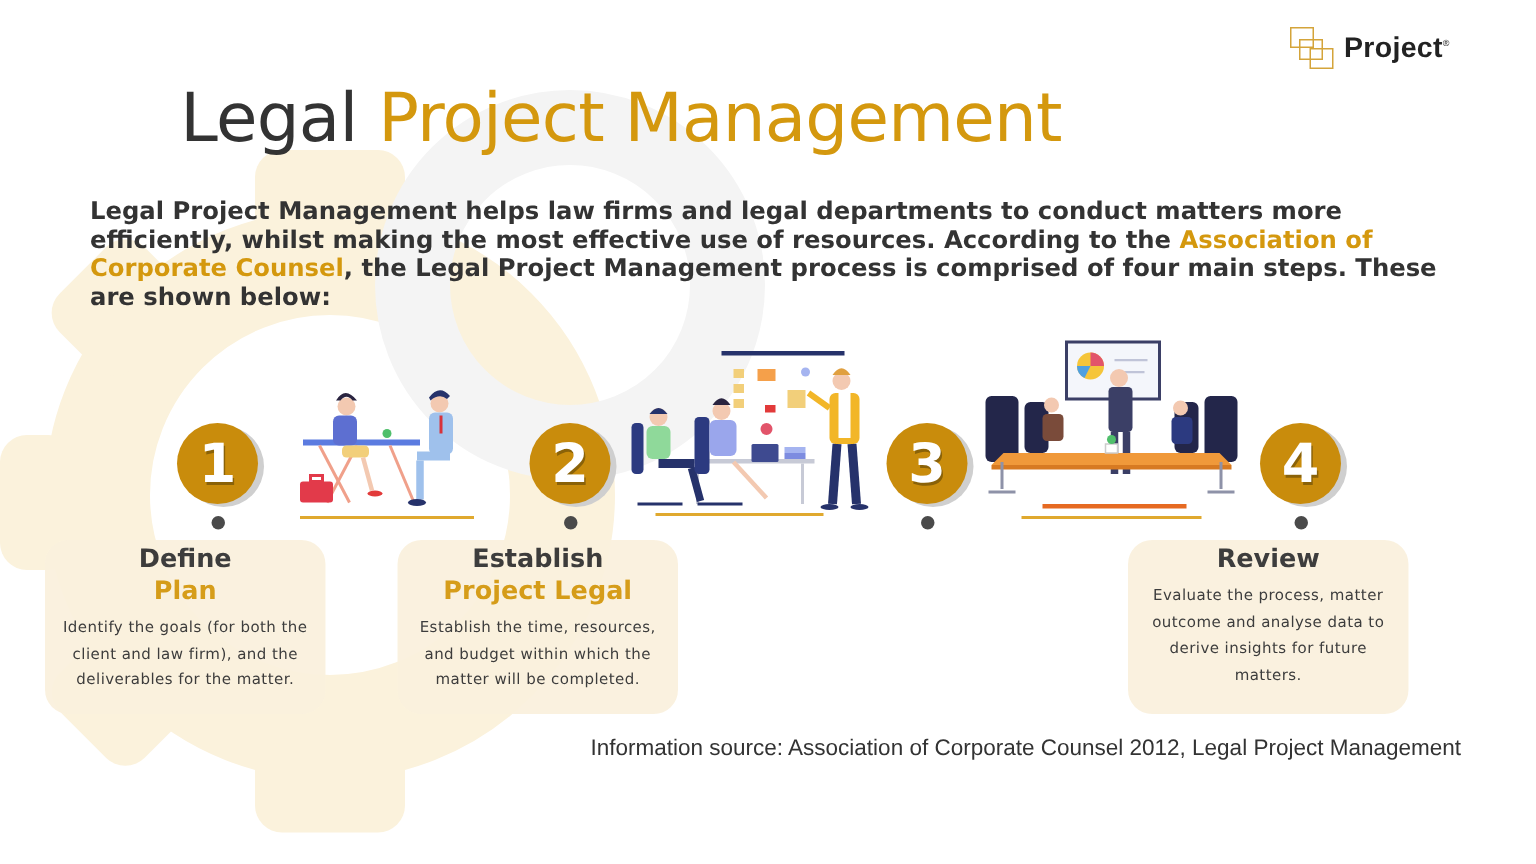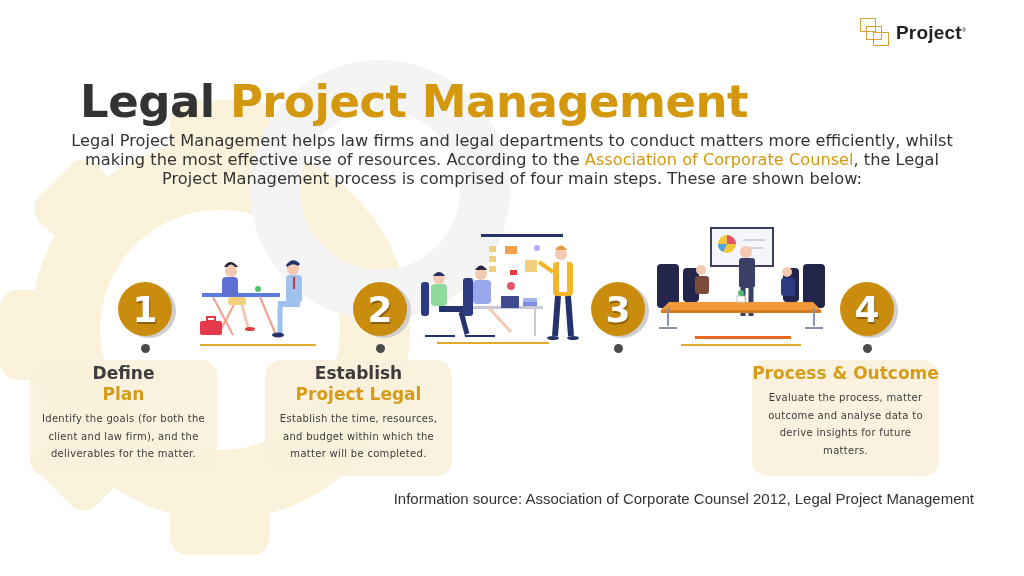--- a/index.html
+++ b/index.html
@@ -16,26 +16,26 @@
     .logo { position: absolute; left: 860px; top: 18px; display: flex; align-items: center; gap: 6px; }
     .logo-mark { position: relative; width: 30px; height: 30px; }
     .logo-mark span { position: absolute; border: 1.6px solid #d4a43a; width: 16px; height: 14px; }
     .logo-mark span:nth-child(1) { left: 0; top: 0; }
     .logo-mark span:nth-child(2) { left: 6px; top: 8px; }
     .logo-mark span:nth-child(3) { left: 13px; top: 14px; }
     .logo-text { font-family: "Liberation Sans", sans-serif; font-weight: 700; font-size: 19px; color: #222; letter-spacing: 0.2px; }
     .logo-text sup { font-size: 6px; font-weight: 400; }
 
     
-    .title { position: absolute; left: 0; top: 52px; width: 828px; text-align: center; font-size: 45px; font-weight: 700; letter-spacing: -0.5px; font-family: "DejaVu Sans", sans-serif; margin-top: 23px; }
+    .title { position: absolute; left: 0; top: 52px; width: 828px; text-align: center; font-size: 45px; font-weight: 400; letter-spacing: -0.5px; font-family: "DejaVu Sans", sans-serif; }
     .title .t-dark { color: #333333; }
     .title .t-gold { color: #d4980e; }
 
     
-    .intro { position: absolute; left: 60px; top: 131px; width: 904px; text-align: center; font-size: 16.2px; font-weight: 400; line-height: 19px; color: #333; }
+    .intro { position: absolute; left: 60px; top: 131px; width: 904px; text-align: left; font-size: 16.2px; font-weight: 700; line-height: 19px; color: #333; }
     .intro .link { color: #d4980e; cursor: pointer; }
 
     
     .illus { position: absolute; }
     .illus .baseline { position: absolute; height: 2px; background: #e0a92e; }
 
     
     .step { position: absolute; top: 282px; width: 230px; height: 195px; }
     .num { position: absolute; left: 50%; top: 0; width: 54px; height: 54px; margin-left: -27px; border-radius: 50%; background: #c98c0c; box-shadow: 4px 2px 0 #cfcfcf; display: flex; align-items: center; justify-content: center; }
     .num span { color: #fff; font-size: 36px; font-weight: 700; text-shadow: 1px 2px 0 #8a6208; font-family: "DejaVu Sans", sans-serif; }
@@ -223,18 +223,18 @@
     </div>
   <div class="dot"></div>
 </div>
 
 <div class="step" style="left:752px;">
   <div class="num">
       <span>4</span>
     </div>
   <div class="dot"></div>
   <div class="card">
-    <div class="h2">Process &amp; Outcome</div>
+    <div class="h1">Review</div>
     <div class="desc">Evaluate the process, matter outcome and analyse data to derive insights for future matters.</div>
   </div>
 </div>
 
 <div class="source">Information source: Association of Corporate Counsel 2012, Legal Project Management</div>
 
 </body></html>

